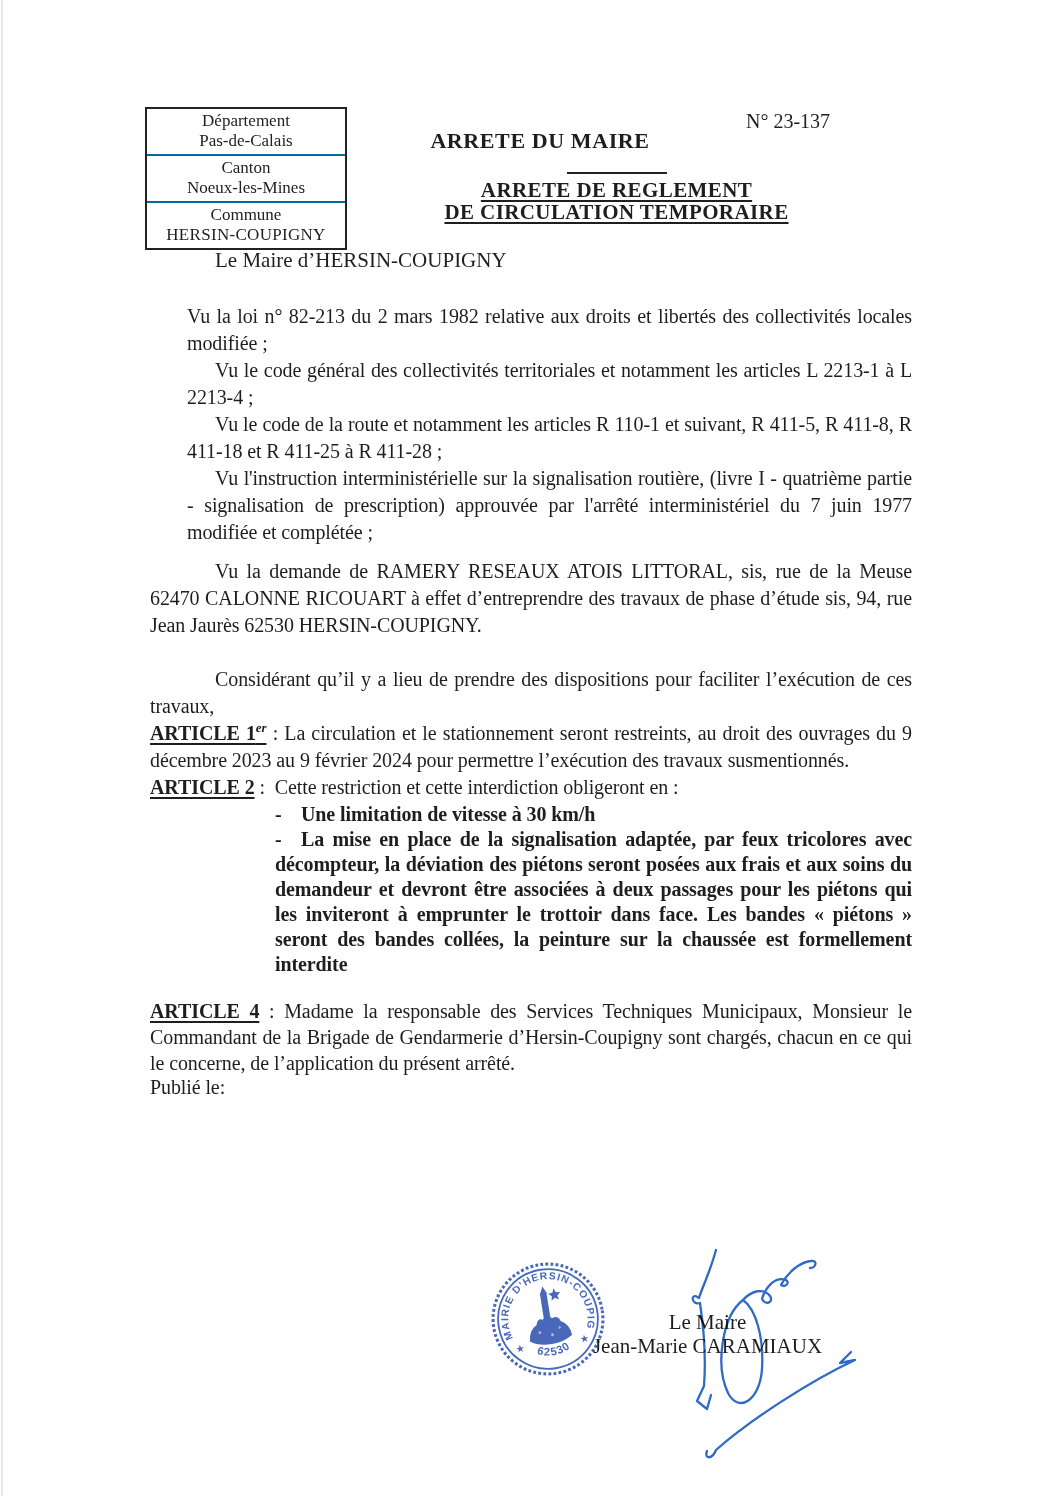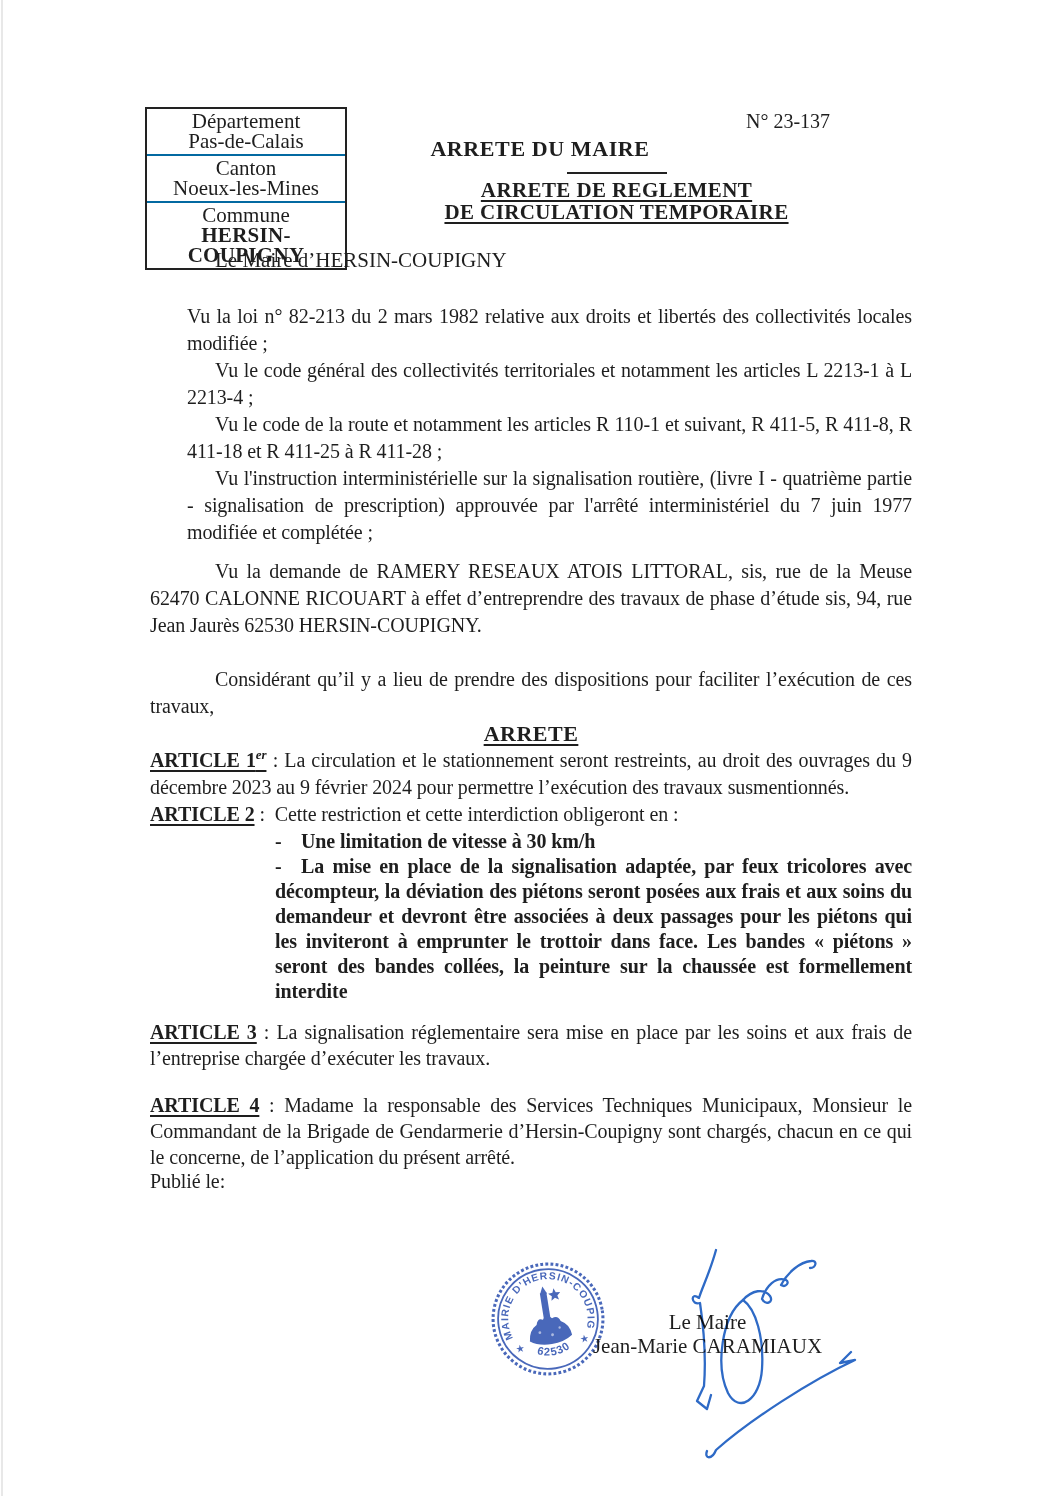--- a/index.html
+++ b/index.html
@@ -2,26 +2,26 @@
 <html><head>
 <meta charset="utf-8">
 <style>
   html,body{margin:0;padding:0;background:#e8e8e8;}
   .page{position:relative;width:1058px;height:1496px;background:#ffffff;margin:0 auto;
         font-family:"Liberation Serif","DejaVu Serif",serif;color:#1e1e1e;overflow:hidden;}
   .scan-edge{position:absolute;left:1px;top:0;width:2px;height:100%;background:rgba(110,110,110,.16);}
 
   
   .hbox{position:absolute;left:145px;top:107px;width:198px;border:2px solid #222;
-        font-size:21px;line-height:20px;text-align:center;}
+        font-size:17px;line-height:20px;text-align:center;}
   .hbox-row{padding:2px 2px 3px 2px;}
   .hbox-row+.hbox-row{border-top:2px solid #0369a1;}
-  .hbox .bold{font-weight:bold;letter-spacing:.3px;}
+  .hbox .bold{font-weight:normal;letter-spacing:.3px;}
   .doc-number{position:absolute;left:746px;top:110px;font-size:20px;}
-  .main-title{position:absolute;left:420px;top:136px;width:240px;text-align:center;
+  .main-title{position:absolute;left:420px;top:128px;width:240px;text-align:center;
               font-size:22px;font-weight:bold;letter-spacing:.6px;}
   .sub-title{position:absolute;left:444px;top:172px;width:345px;text-align:center;
              font-size:21px;font-weight:bold;letter-spacing:.4px;line-height:22px;}
   .sub-rule{width:100px;height:0;border-top:2px solid #222;margin:0 auto 5px auto;}
   .u{text-decoration:underline;text-decoration-thickness:2px;text-underline-offset:3px;}
   .mayor-line{position:absolute;left:215px;top:248px;font-size:21px;}
 
   
   .body{position:absolute;left:150px;top:303px;width:762px;font-size:20px;
         text-align:justify;letter-spacing:-0.1px;}
@@ -90,32 +90,30 @@
     <div class="recitals">
       <p>Vu la loi n° 82-213 du 2 mars 1982 relative aux droits et libertés des collectivités locales modifiée ;</p>
       <p>Vu le code général des collectivités territoriales et notamment les articles L 2213-1 à L 2213-4 ;</p>
       <p>Vu le code de la route et notamment les articles R 110-1 et suivant, R 411-5, R 411-8, R 411-18 et R 411-25 à R 411-28 ;</p>
       <p>Vu l'instruction interministérielle sur la signalisation routière, (livre I - quatrième partie - signalisation de prescription) approuvée par l'arrêté interministériel du 7 juin 1977 modifiée et complétée ;</p>
     </div>
 
     <p class="pleading gap1">Vu la demande de RAMERY RESEAUX ATOIS LITTORAL, sis, rue de la Meuse 62470 CALONNE RICOUART à effet d’entreprendre des travaux de phase d’étude sis, 94, rue Jean Jaurès 62530 HERSIN-COUPIGNY.</p>
     <p class="pleading gap2">Considérant qu’il y a lieu de prendre des dispositions pour faciliter l’exécution de ces travaux,</p>
 
-    <p class="decree-heading u">ARRETE</p>
 
     <p class="article"><span class="lbl u"><span>ARTICLE 1</span><sup>er</sup></span><span> : </span><span>La circulation et le stationnement seront restreints, au droit des ouvrages du 9 décembre 2023 au 9 février 2024 pour permettre l’exécution des travaux susmentionnés.</span></p>
 
     <p class="article"><span class="lbl u"><span>ARTICLE 2</span><sup></sup></span><span> :&nbsp; </span><span>Cette restriction et cette interdiction obligeront en :</span></p>
 
     <div class="bullets">
       <p class="bullet"><span class="dash">-</span><span>Une limitation de vitesse à 30 km/h</span></p>
       <p class="bullet b2"><span class="dash">-</span><span>La mise en place de la signalisation adaptée, par feux tricolores avec décompteur, la déviation des piétons seront posées aux frais et aux soins du demandeur et devront être associées à deux passages pour les piétons qui les inviteront à emprunter le trottoir dans face. Les bandes «&nbsp;piétons&nbsp;» </span><b>seront des bandes collées</b><span>, la peinture sur la chaussée est formellement interdite</span></p>
     </div>
 
-    <p class="article a3"><span class="lbl u"><span>ARTICLE 3</span><sup></sup></span><span> : </span><span>La signalisation réglementaire sera mise en place par les soins et aux frais de l’entreprise chargée d’exécuter les travaux.</span></p>
 
     <p class="article a4"><span class="lbl u"><span>ARTICLE 4</span><sup></sup></span><span> : </span><span>Madame la responsable des Services Techniques Municipaux, Monsieur le Commandant de la Brigade de Gendarmerie d’Hersin-Coupigny sont chargés, chacun en ce qui le concerne, de l’application du présent arrêté.</span></p>
 
     <p class="published">Publié le:</p>
   </div>
 
   <svg class="stamp" viewBox="0 0 116 116">
     <g fill="none" stroke="#3b5cb5">
       <circle cx="58" cy="58" r="54" stroke-width="3" stroke-dasharray="2.8 2.2"></circle>
       <circle cx="58" cy="58" r="49" stroke-width="1.8"></circle>

